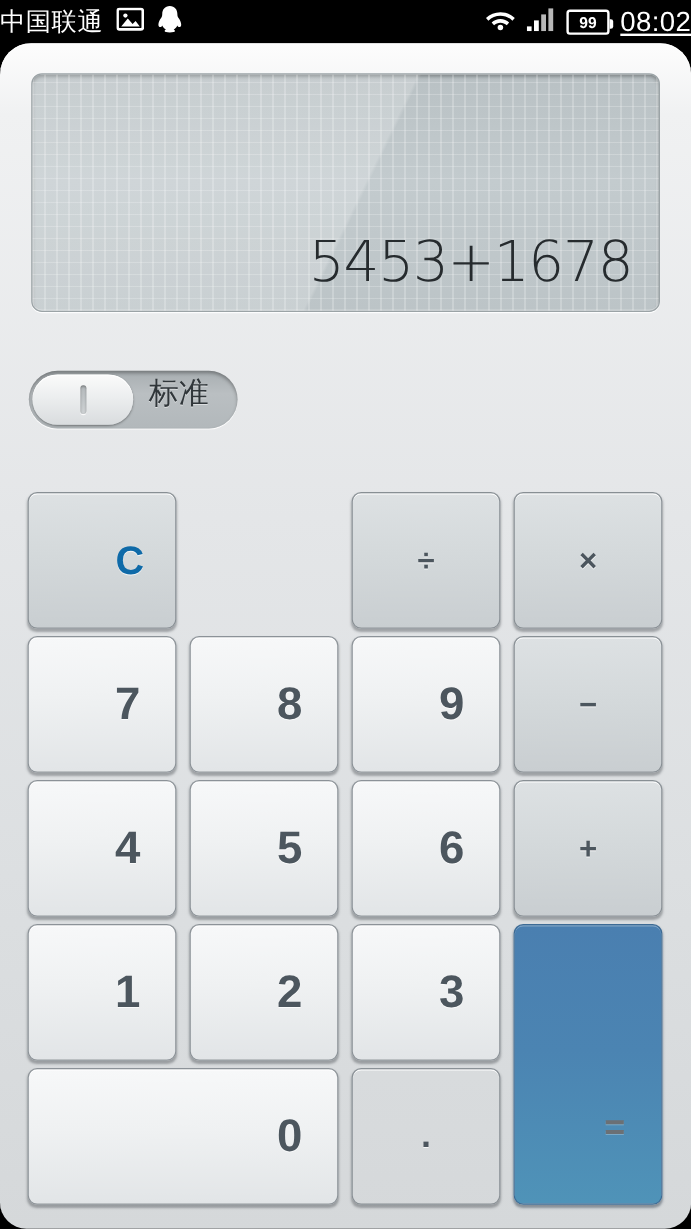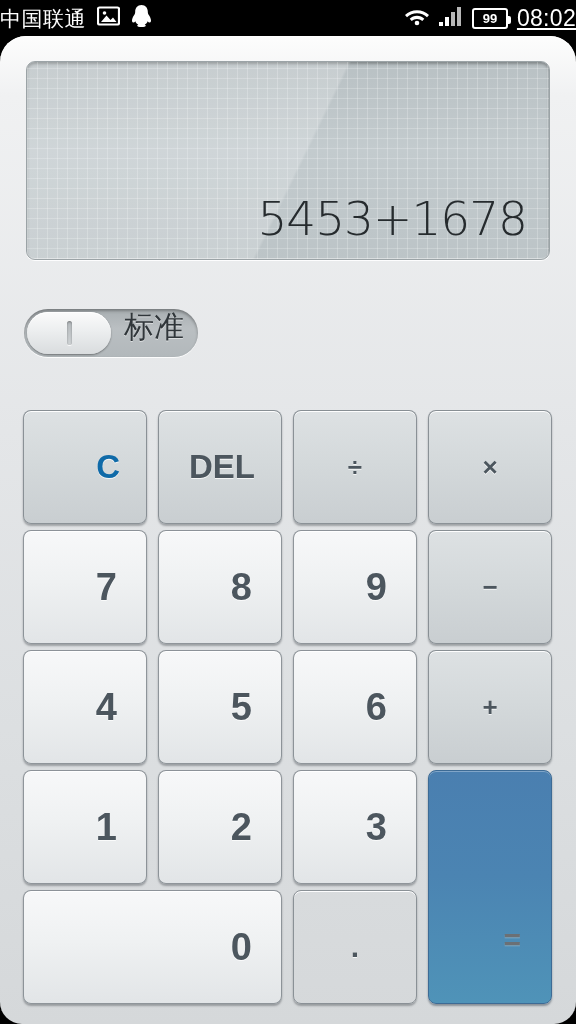--- a/index.html
+++ b/index.html
@@ -99,21 +99,21 @@
     display:flex; align-items:center; justify-content:center;
   }
   #toggle-knob .slot {
     width:5px; height:24px; border-radius:3px;
     background:linear-gradient(180deg,#b4b9bc,#cfd3d5);
     box-shadow:inset 0 1px 2px rgba(0,0,0,.35), 0 1px 0 rgba(255,255,255,.8);
   }
   #toggle-label {
     position:absolute; left:100px; top:0; height:36px;
     display:flex; align-items:center;
-    font-size:30px; color:#30363a;
+    font-size:25px; color:#30363a;
     text-shadow:0 1px 0 rgba(255,255,255,.5);
   }
 
   
   #keypad { position:absolute; left:0; top:366px; width:576px; height:622px; }
 
   .key {
     position:absolute;
     border-radius:8px;
     border:1px solid rgba(125,132,137,.85);
@@ -235,23 +235,20 @@
     <div id="toggle-knob">
       <div class="slot"></div>
     </div>
     <div id="toggle-label">标准</div>
   </div>
 
   <div id="keypad">
       <div class="key func clear" style="left: 23px; top: 8px; width: 124px; height: 114px;">
         <div class="lbl">C</div>
       </div>
-      <div class="key func" style="left: 158px; top: 8px; width: 124px; height: 114px;">
-        <div class="lbl">DEL</div>
-      </div>
       <div class="key op" style="left: 293px; top: 8px; width: 124px; height: 114px;">
         <div class="lbl">÷</div>
       </div>
       <div class="key op" style="left: 428px; top: 8px; width: 124px; height: 114px;">
         <div class="lbl">×</div>
       </div>
       <div class="key digit" style="left: 23px; top: 128px; width: 124px; height: 114px;">
         <div class="lbl">7</div>
       </div>
       <div class="key digit" style="left: 158px; top: 128px; width: 124px; height: 114px;">

